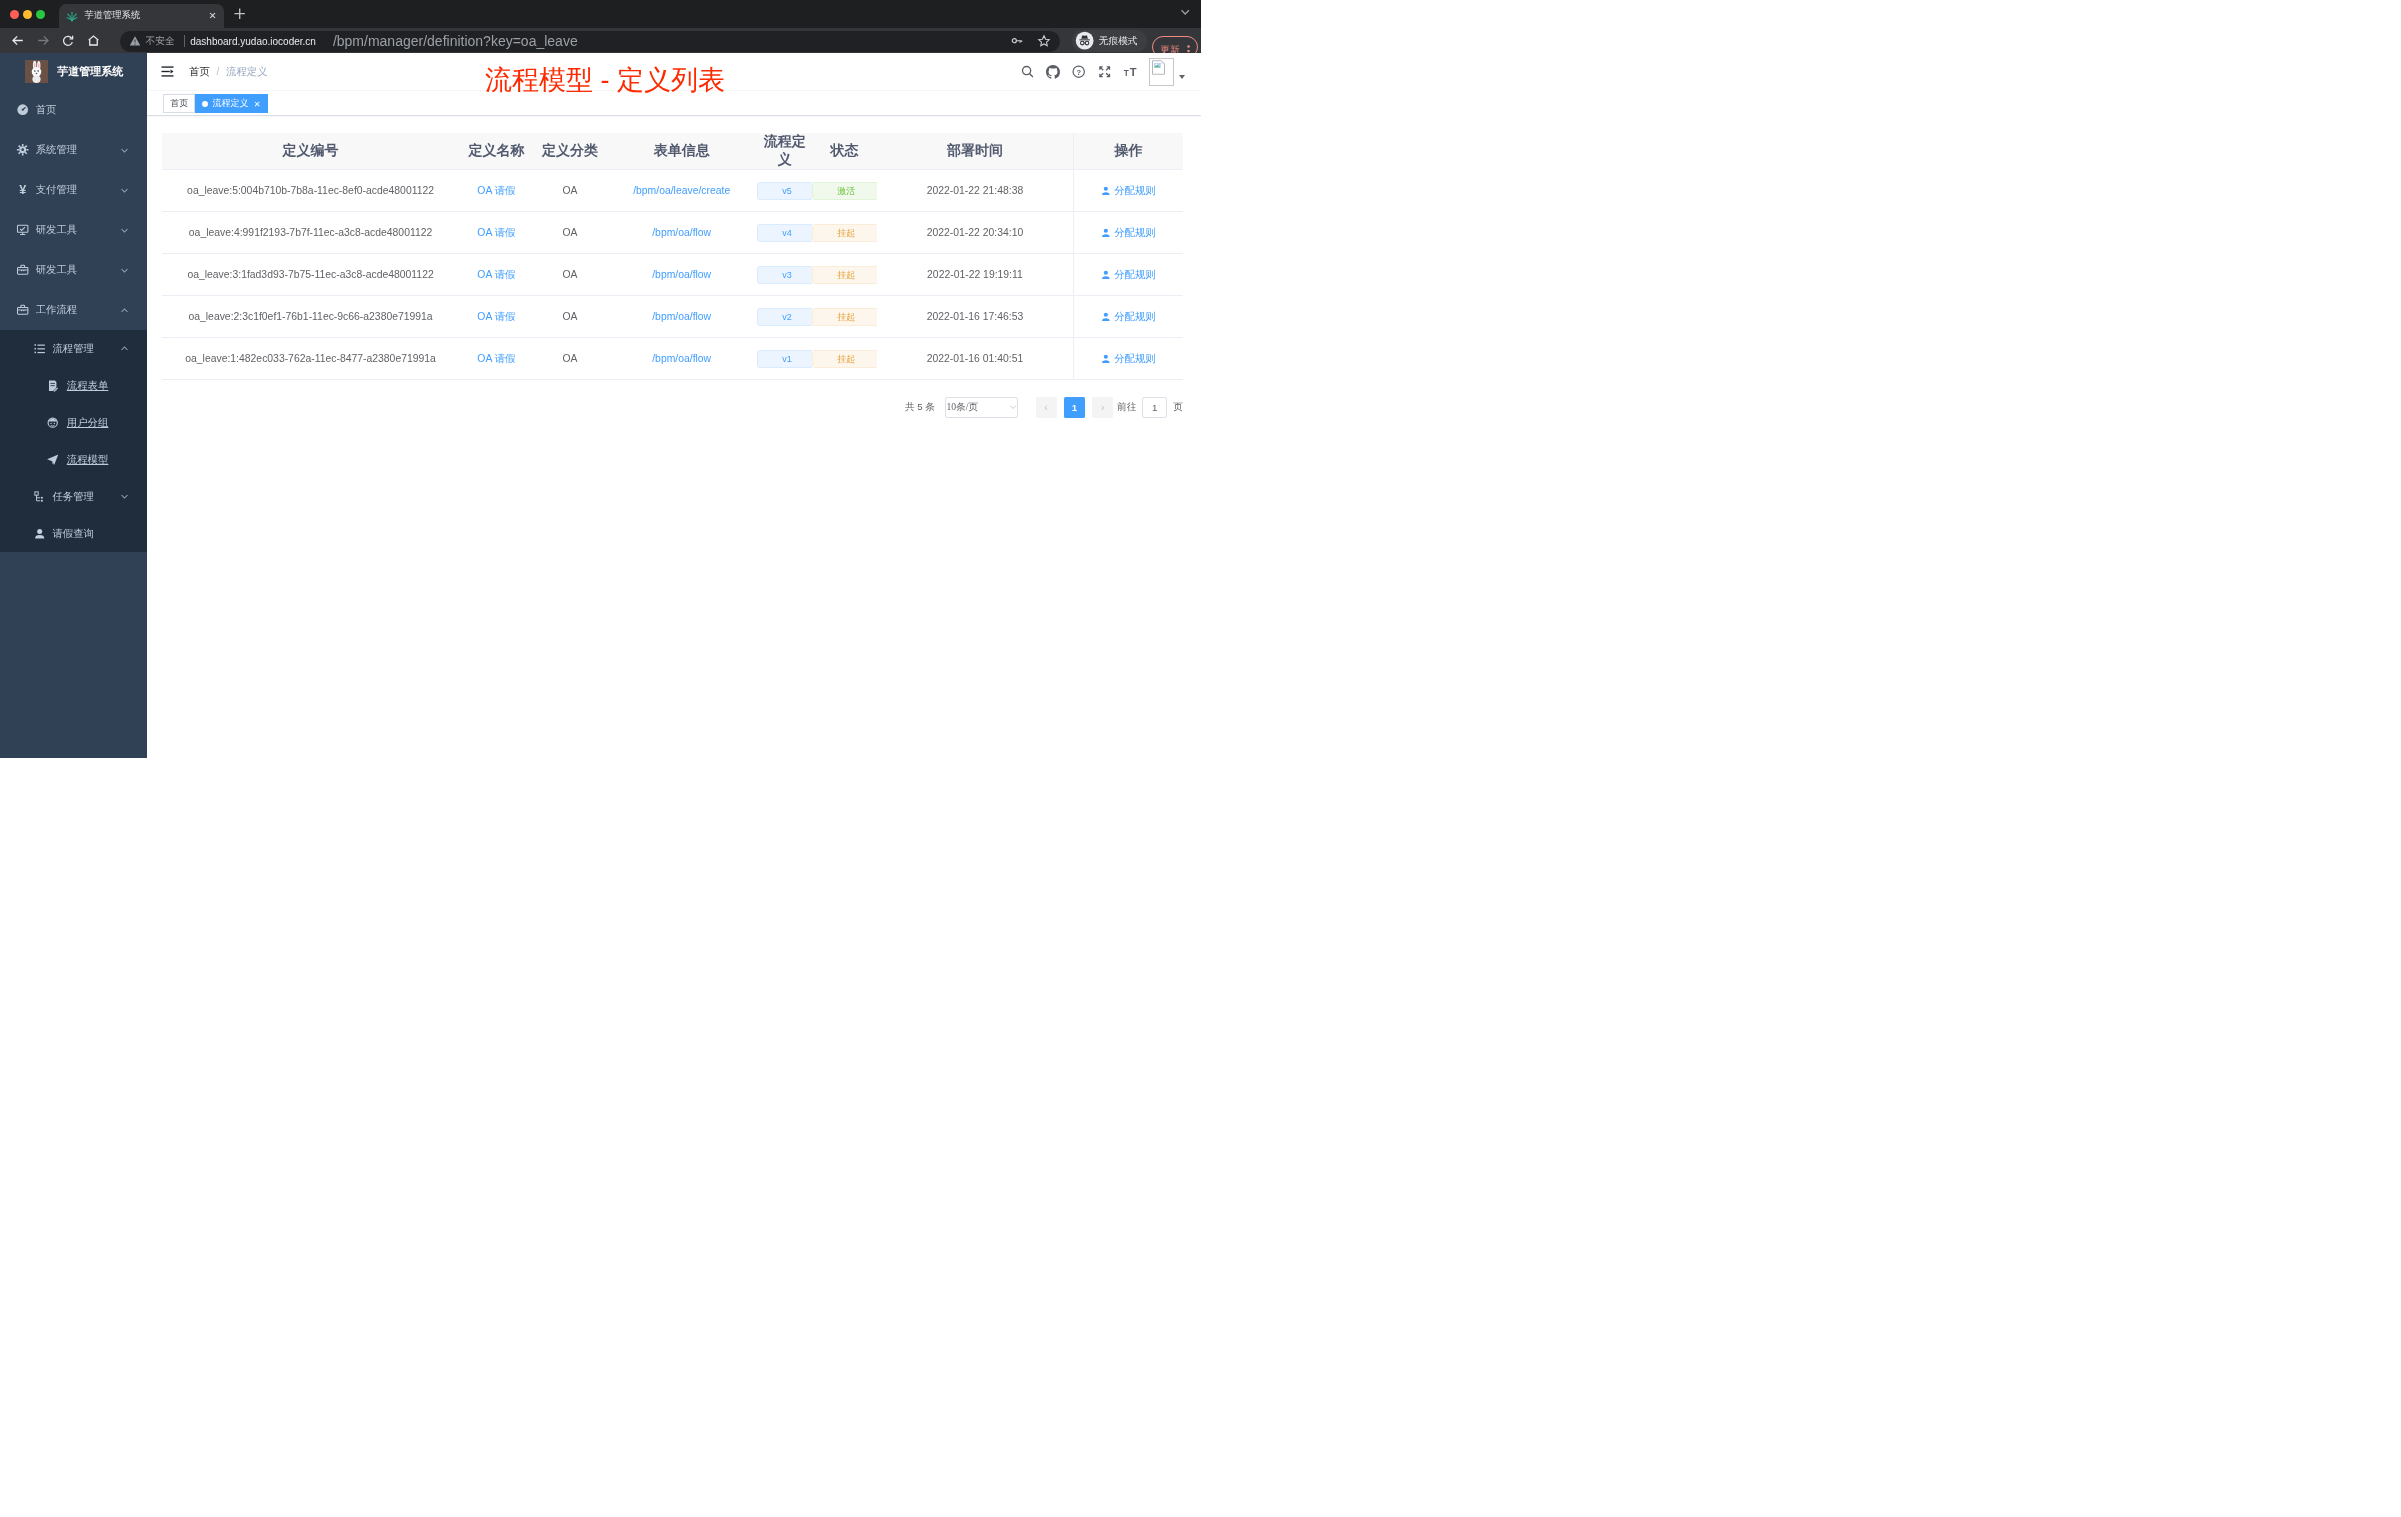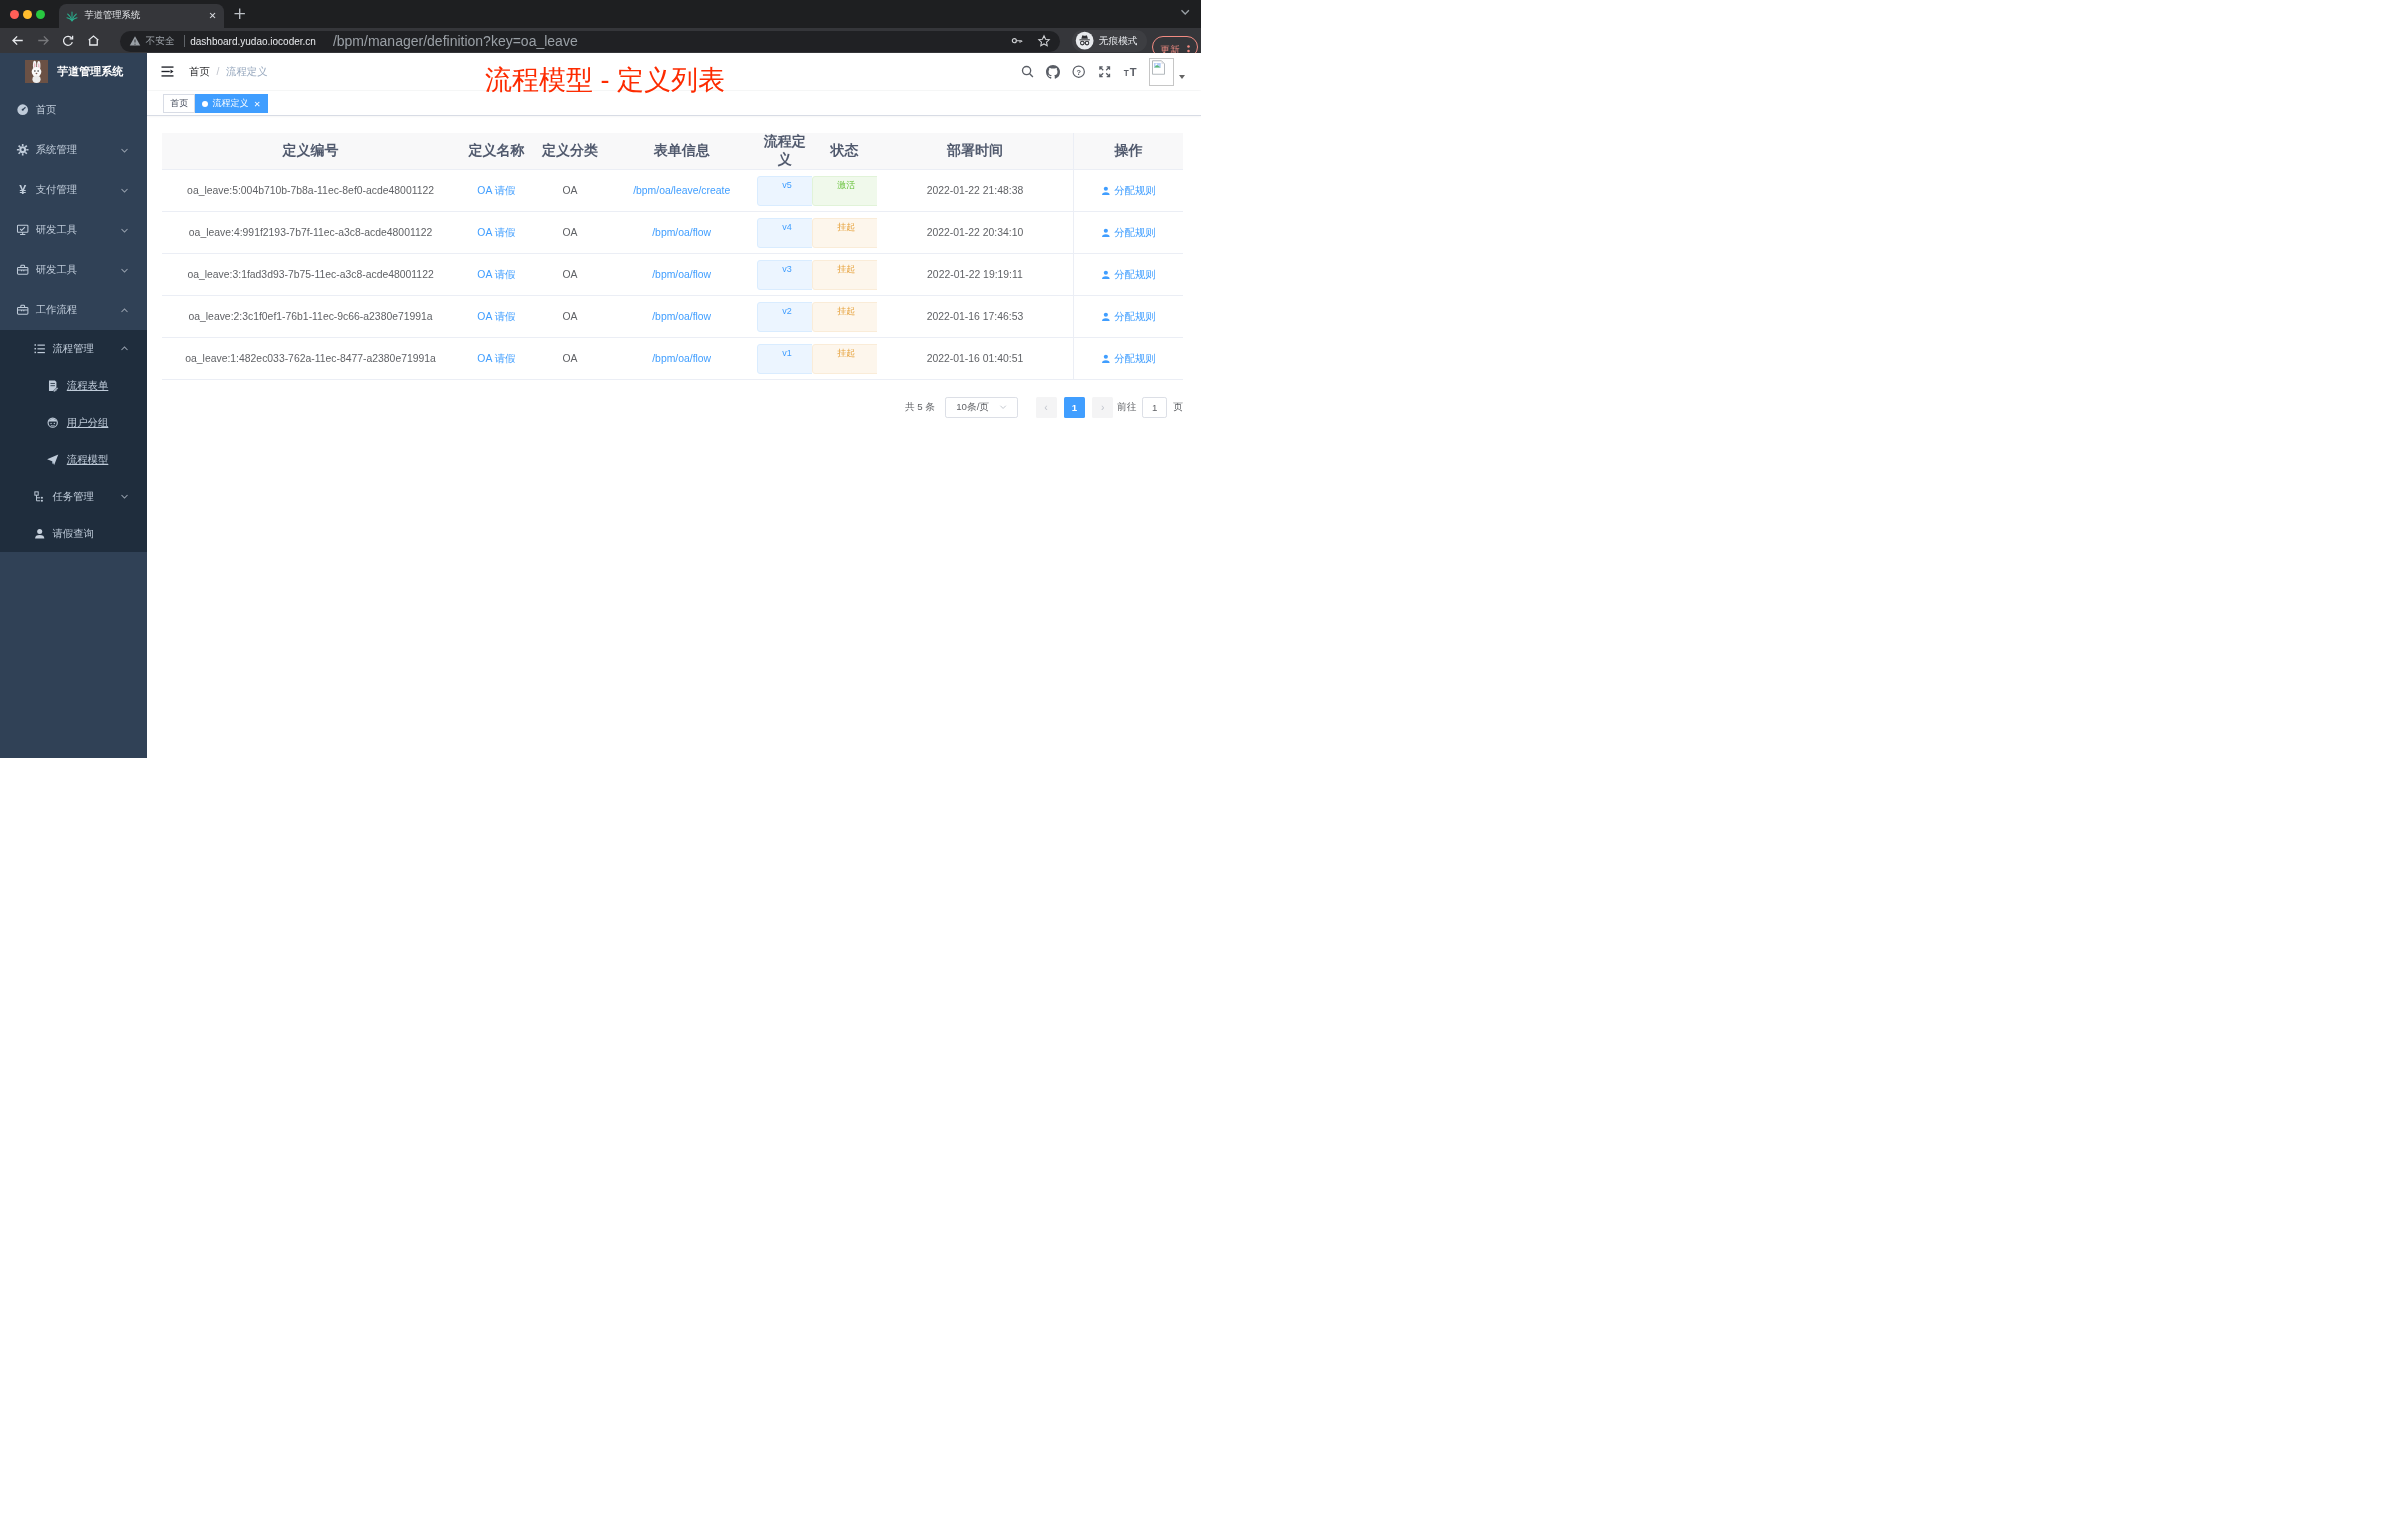--- a/index.html
+++ b/index.html
@@ -66,30 +66,30 @@
   .tag-dot { width:6px; height:6px; border-radius:50%; background:#fff; margin-right:4.5px; }
   .tag-x { margin-left:5.2px; font-size:8.2px; }
 
   
   .tablewrap { position:absolute; left:162px; top:133px; width:1021px; }
   table { width:100%; border-collapse:collapse; table-layout:fixed; }
   th { height:30px; background:#f8f8f9; color:#515a6e; font-size:14px; font-weight:bold; border-bottom:0.7px solid #ebeef5; text-align:center; }
   td { height:42px; color:#606266; font-size:10.4px; border-bottom:0.7px solid #ebeef5; text-align:center; white-space:nowrap; overflow:hidden; }
   th.opcol, td.opcol { border-left:0.7px solid #ebeef5;text-align:center; }
   .link { color:var(--accent); cursor:pointer; }
-  .tag { display:inline-block; height:30px; line-height:16.3px; padding:0 24px; font-size:9px; border:0.7px solid; border-radius:3px; }
+  .tag { display:inline-block; height:18px; line-height:16.3px; padding:0 24px; font-size:9px; border:0.7px solid; border-radius:3px; }
   .tag.ver { background:#ecf5ff; border-color:#d9ecff; color:var(--accent); }
   .tag[data-type="success"] { background:#f0f9eb; border-color:#e1f3d8; color:var(--success); }
   .tag[data-type="warning"] { background:#fdf6ec; border-color:#faecd8; color:var(--warning); }
   .act { display:inline-flex; align-items:center; gap:3px; color:var(--accent); cursor:pointer; }
 
   
   .pagination { position:absolute; left:162px; top:397px; width:1021px; height:21px; display:flex; align-items:center; justify-content:flex-end; color:#606266; font-size:9.7px; }
   .pg-total { margin-right:10.4px; }
-  .pg-select { width:73px; height:21px; border:0.7px solid #dcdfe6; border-radius:2.2px; display:flex; align-items:center; justify-content:center; gap:10.4px; background:#fff; margin-right:13.4px; cursor:pointer; }
+  .pg-select { width:73px; height:21px; border:0.7px solid #dcdfe6; border-radius:2.2px; display:flex; align-items:center; justify-content:space-between; gap:10.4px; background:#fff; margin-right:13.4px; cursor:pointer;font-family:Liberation Serif, serif; }
   .pg-btn { width:21px; height:21px; background:#f4f4f5; border-radius:1.5px; color:#c0c4cc; display:flex; align-items:center; justify-content:center; font-size:10.4px; margin:0 3.7px; cursor:pointer; }
   .pg-cur { width:21px; height:21px; background:var(--accent); border-radius:1.5px; color:#fff; font-weight:bold; display:flex; align-items:center; justify-content:center; margin:0 3.7px; cursor:pointer; }
   .pg-goto { margin-right:6px; }
   .pg-input { width:25px; height:21px; border:0.7px solid #dcdfe6; border-radius:2.2px; text-align:center; font-size:9.7px; color:#606266; margin-right:6px; background:#fff; }
 
   
   .annotation { position:absolute; left:319px; top:62px; width:572px; text-align:center; font-size:27px; font-weight:500; color:var(--annotation); z-index:50; pointer-events:none; }
 </style>
 </head>
 <body>

